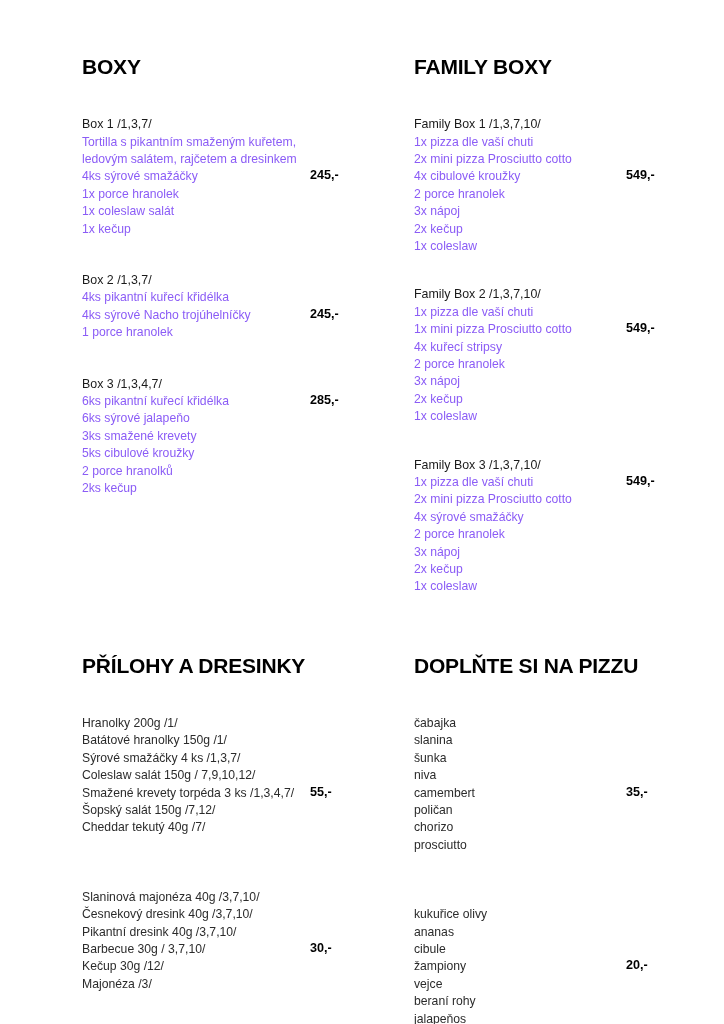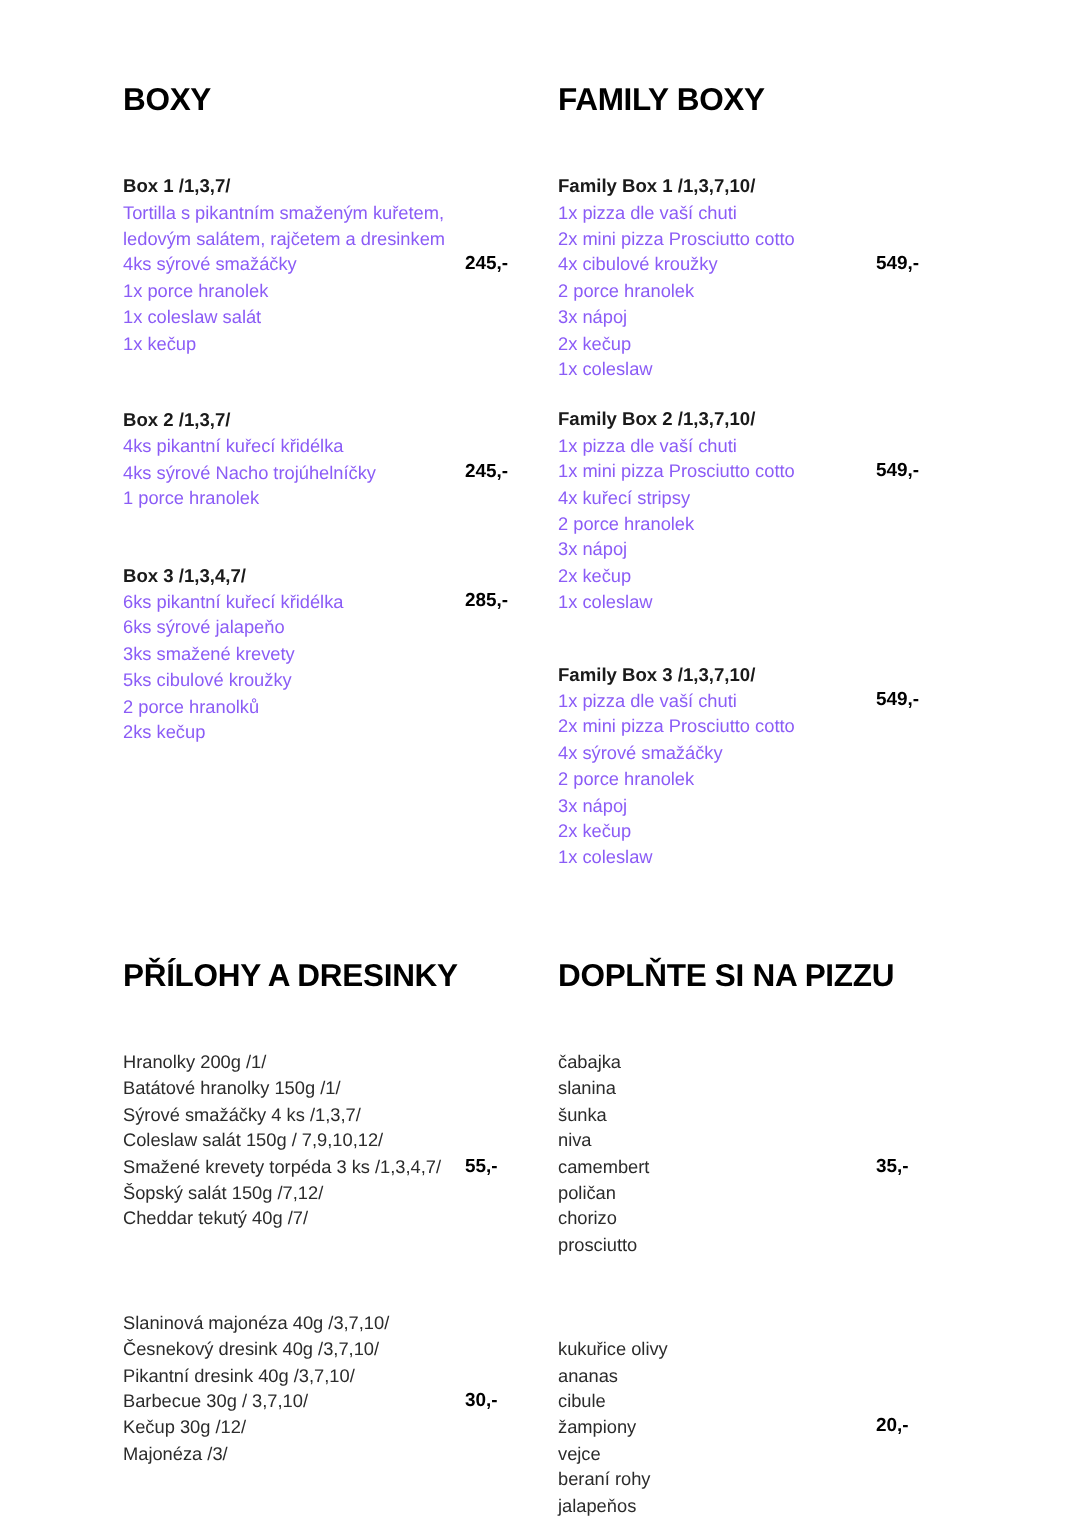--- a/index.html
+++ b/index.html
@@ -20,40 +20,41 @@
     width: 724px;
     height: 1024px;
     box-sizing: border-box;
     padding: 0;
   }
   .columns {
     display: flex;
     flex-direction: row;
     padding-left: 82px;
     padding-right: 20px;
+    justify-content: space-between;
   }
   .col {
     width: 290px;
     flex: 0 0 290px;
   }
   .section-heading {
     font-size: 21px;
     font-weight: bold;
     color: #000000;
     letter-spacing: -0.2px;
     margin: 0;
     line-height: 1.1;
   }
   .block {
     position: relative;
     margin-top: 20px;
   }
   .block-title {
     font-size: 12.4px;
-    font-weight: bold;
+    font-weight: normal;
     color: #1a1a1a;
     line-height: 17.4px;
     white-space: nowrap;
   }
   .block-lines {
     font-size: 12.2px;
     line-height: 17.4px;
     color: #8b5cf6;
   }
   .line {
@@ -135,21 +136,21 @@
               <div class="line">1x pizza dle vaší chuti</div>
               <div class="line">2x mini pizza Prosciutto cotto</div>
               <div class="line">4x cibulové kroužky</div>
               <div class="line">2 porce hranolek</div>
               <div class="line">3x nápoj</div>
               <div class="line">2x kečup</div>
               <div class="line">1x coleslaw</div>
             </div>
             <div class="price" style="top: 52.2px;">549,-</div>
           </div>
-          <div class="block" style="margin-top: 16px;">
+          <div class="block" style="margin-top: 31px;">
             <div class="block-title">Family Box 2 /1,3,7,10/</div>
             <div class="block-lines">
               <div class="line">1x pizza dle vaší chuti</div>
               <div class="line">1x mini pizza Prosciutto cotto</div>
               <div class="line">4x kuřecí stripsy</div>
               <div class="line">2 porce hranolek</div>
               <div class="line">3x nápoj</div>
               <div class="line">2x kečup</div>
               <div class="line">1x coleslaw</div>
             </div>

